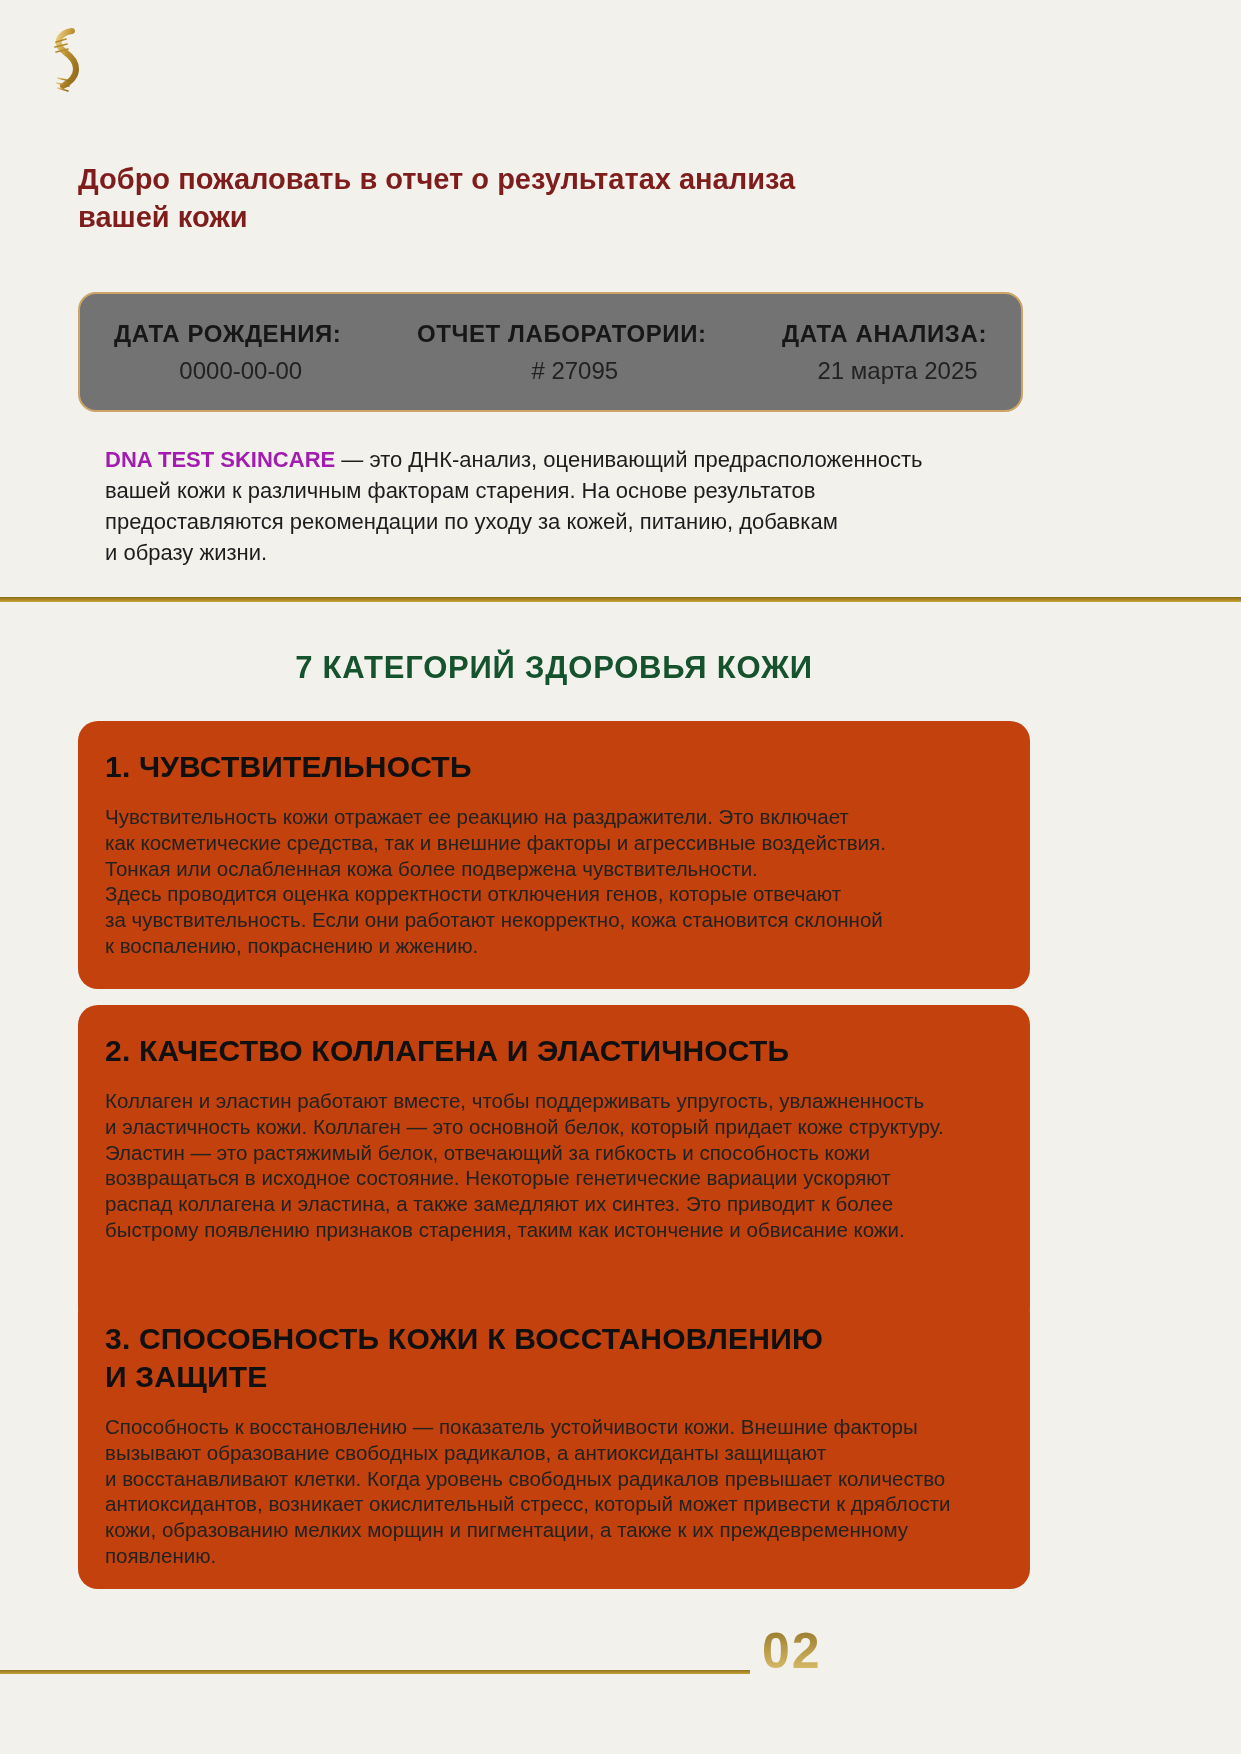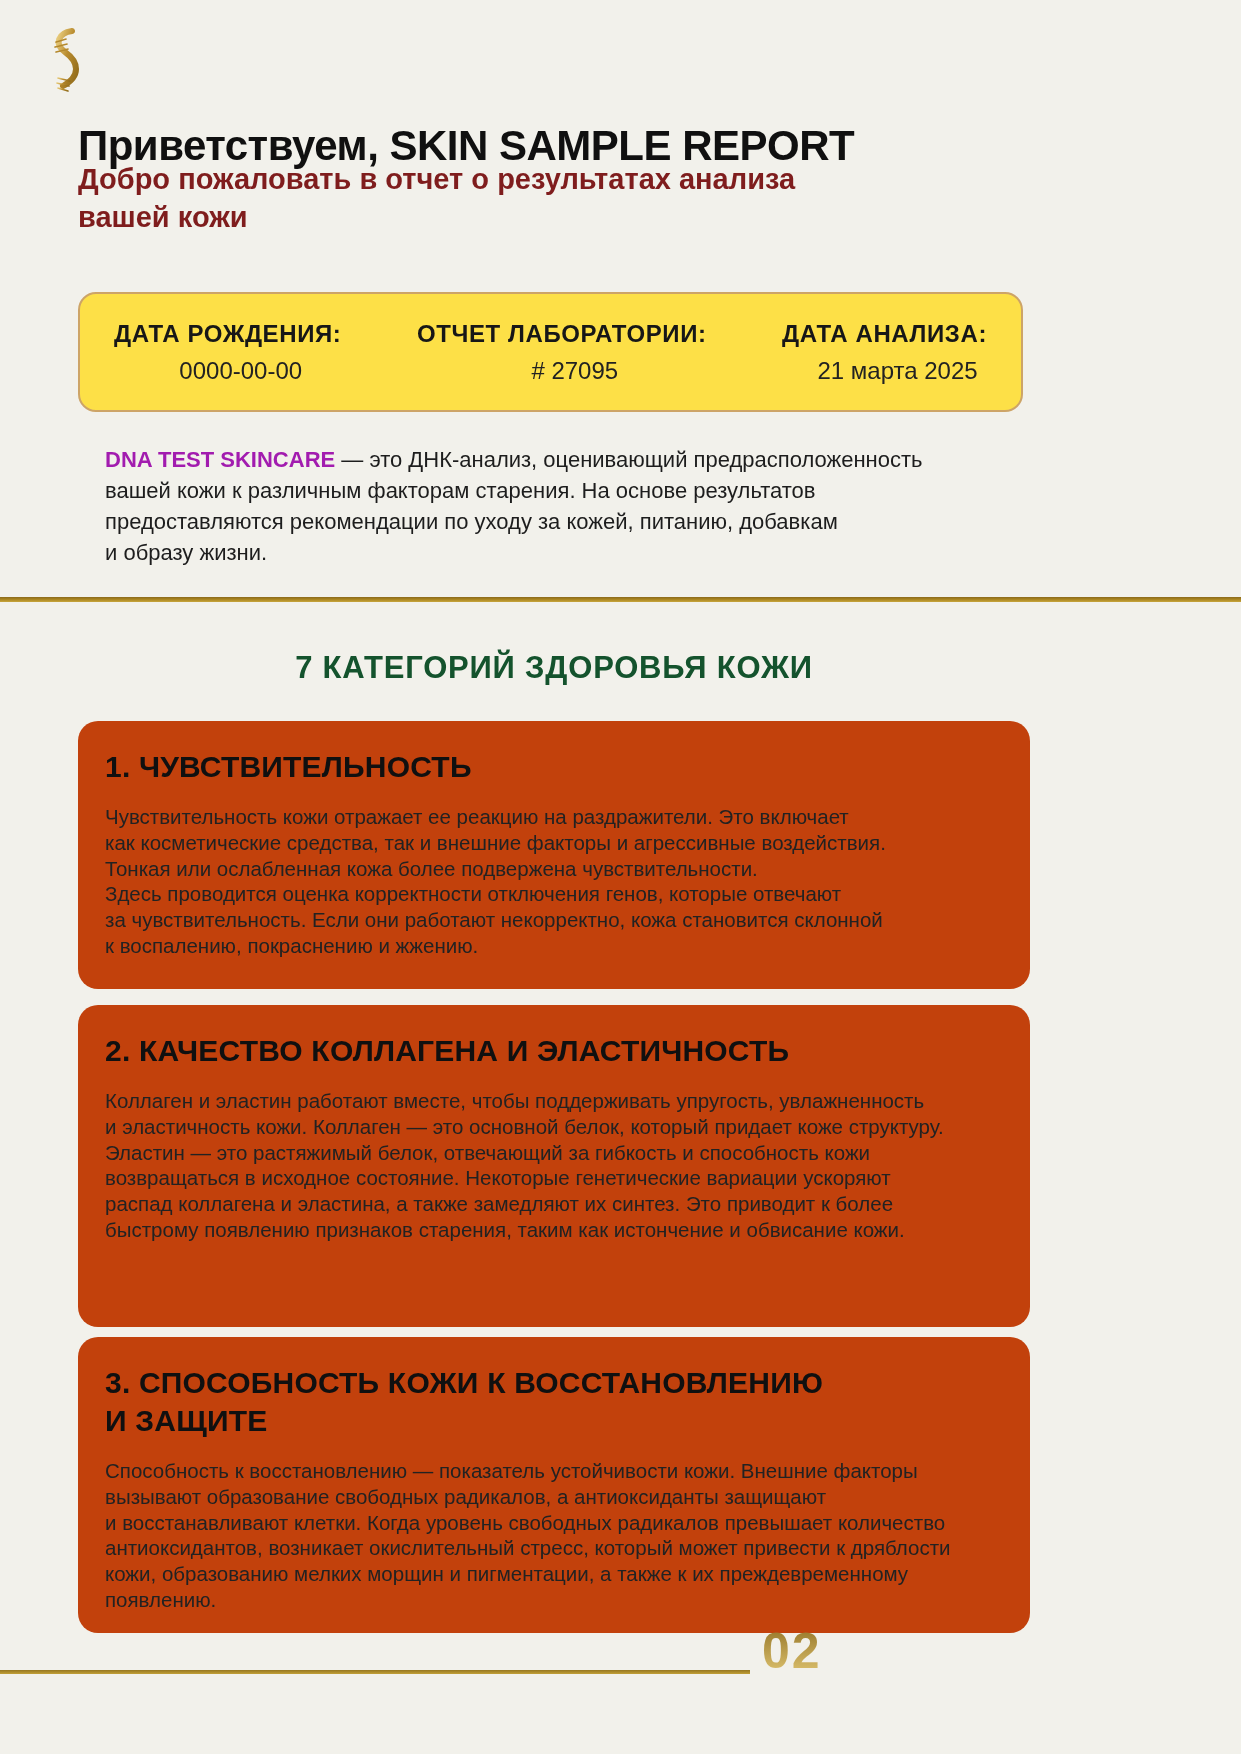--- a/index.html
+++ b/index.html
@@ -19,21 +19,21 @@
     font-size:42px;font-weight:800;letter-spacing:-0.5px;color:#101010;
     white-space:nowrap;
   }
   .subtitle{
     position:absolute;left:78px;top:160px;width:900px;
     font-size:29px;font-weight:700;line-height:38px;color:#7f1d1d;
     white-space:pre-line;
   }
   .info-box{
     position:absolute;left:78px;top:292px;width:945px;height:120px;
-    background:#fde047;
+    background:#737373;
     border:2px solid #cda467;border-radius:18px;
     box-sizing:border-box;
     display:flex;align-items:center;justify-content:space-between;
     padding:0 34px;
   }
   .info-field{display:flex;flex-direction:column;align-items:center;gap:9px;}
   .info-label{font-size:24px;font-weight:700;letter-spacing:0.6px;color:#171717;}
   .info-value{font-size:24px;font-weight:400;color:#222;margin-left:26px;}
   .intro{
     position:absolute;left:105px;top:444px;width:1060px;
@@ -52,21 +52,21 @@
     margin:0;
   }
   .card{
     position:absolute;left:78px;width:952px;
     background:#c2410c;border-radius:20px;
     box-sizing:border-box;
     padding:27px 14px 30px 27px;
   }
   .card-1{top:721px;height:268px;}
   .card-2{top:1005px;height:322px;}
-  .card-3{top:1293px;height:296px;margin-top:44px;}
+  .card-3{top:1293px;height:296px;}
   .card-title{
     font-size:30px;font-weight:800;letter-spacing:0.2px;color:#101010;
     margin:0 0 18px 0;line-height:38px;white-space:pre-line;
   }
   .card-body{
     font-size:20.5px;line-height:25.8px;color:#222;
     margin:0;white-space:pre-line;
   }
   .footer-line{
     position:absolute;left:0;top:1670px;width:750px;height:4px;
@@ -103,21 +103,20 @@
         <line x1="10" y1="16" x2="20" y2="13"></line>
         <line x1="9" y1="21" x2="21" y2="18"></line>
         <line x1="10" y1="26" x2="22" y2="23"></line>
         <line x1="12" y1="52" x2="24" y2="55"></line>
         <line x1="11" y1="57" x2="23" y2="60"></line>
         <line x1="12" y1="62" x2="22" y2="65"></line>
       </g>
     </svg>
   </div>
 
-  <h1 class="title">Приветствуем, SKIN SAMPLE REPORT</h1>
 
   <div class="subtitle">Добро пожаловать в отчет о результатах анализа
 вашей кожи</div>
 
   <div class="info-box">
     <div class="info-field">
       <div class="info-label">ДАТА РОЖДЕНИЯ:</div>
       <div class="info-value">0000-00-00</div>
     </div>
     <div class="info-field">

